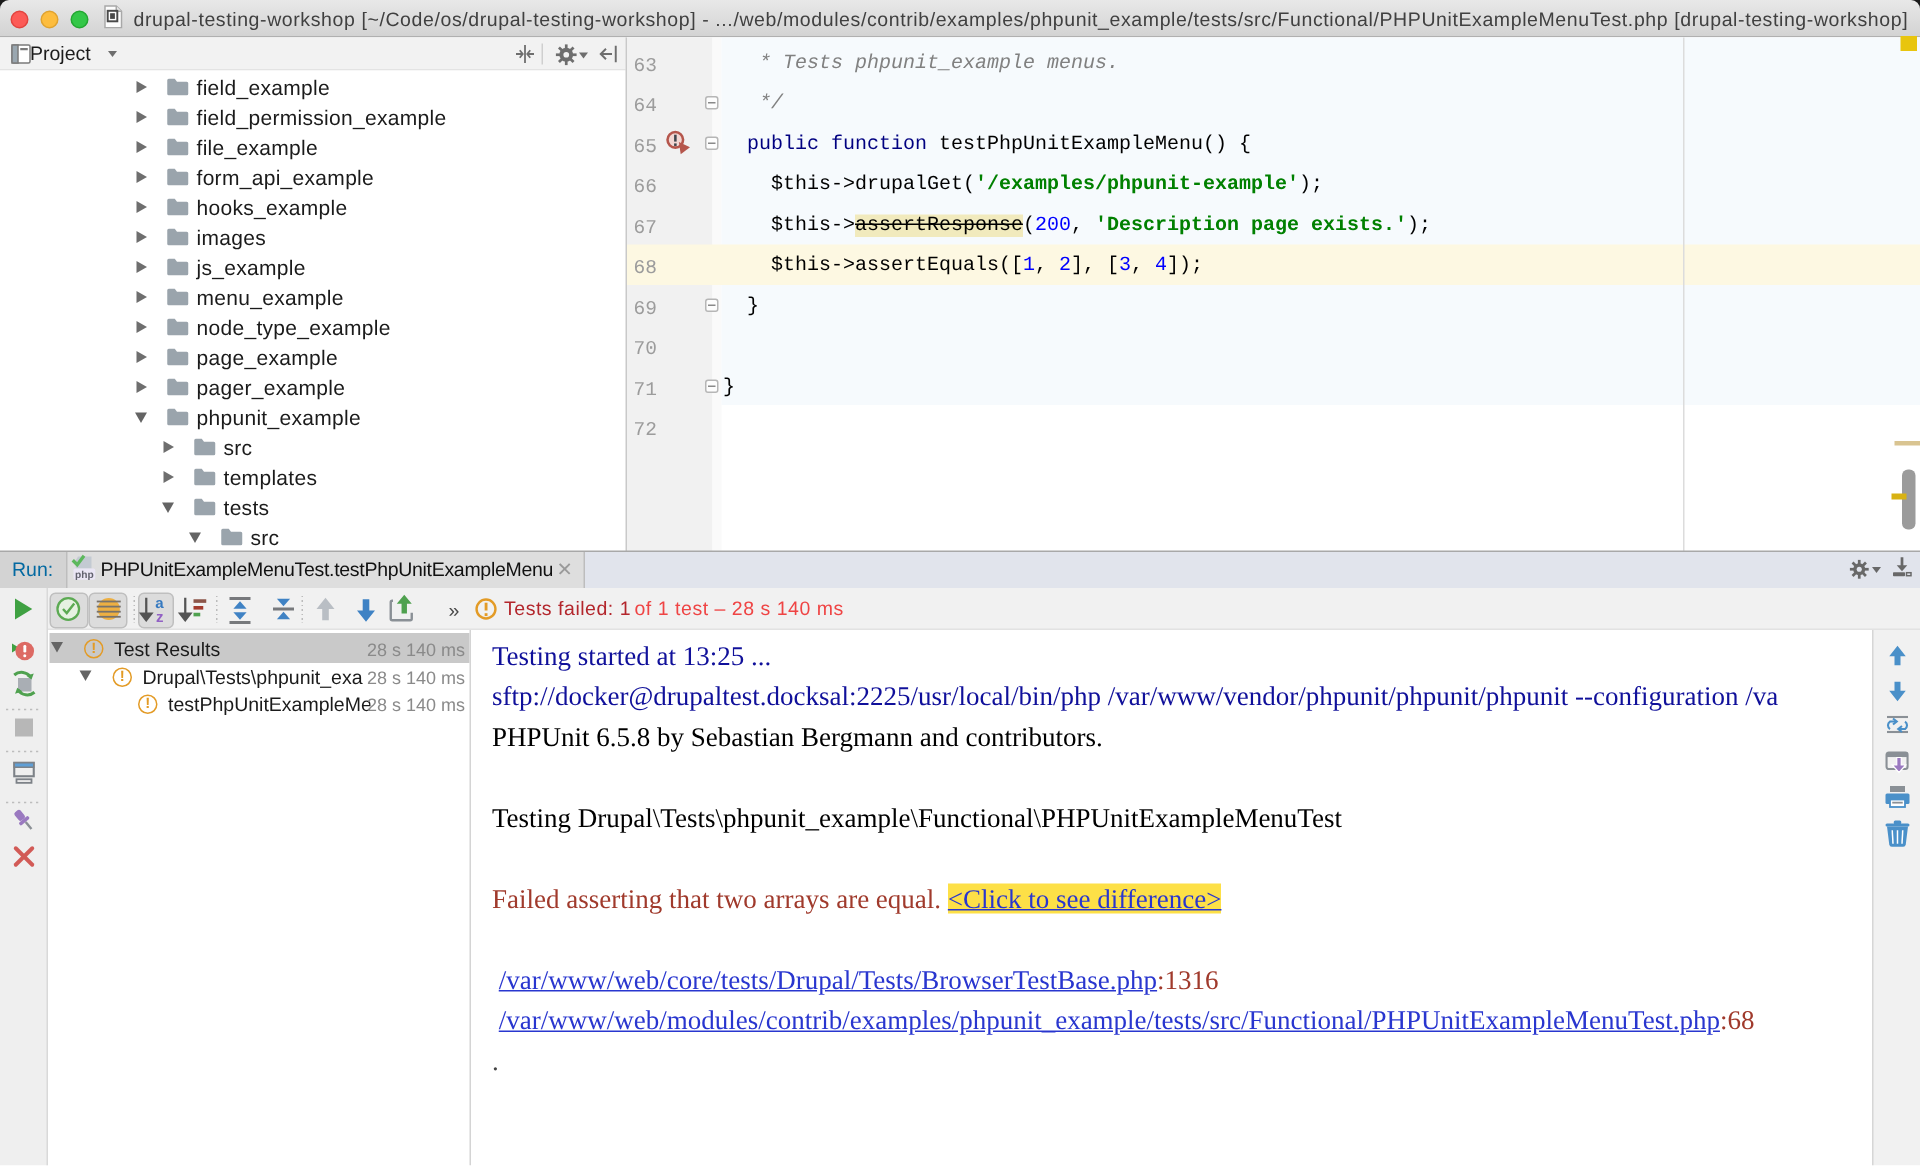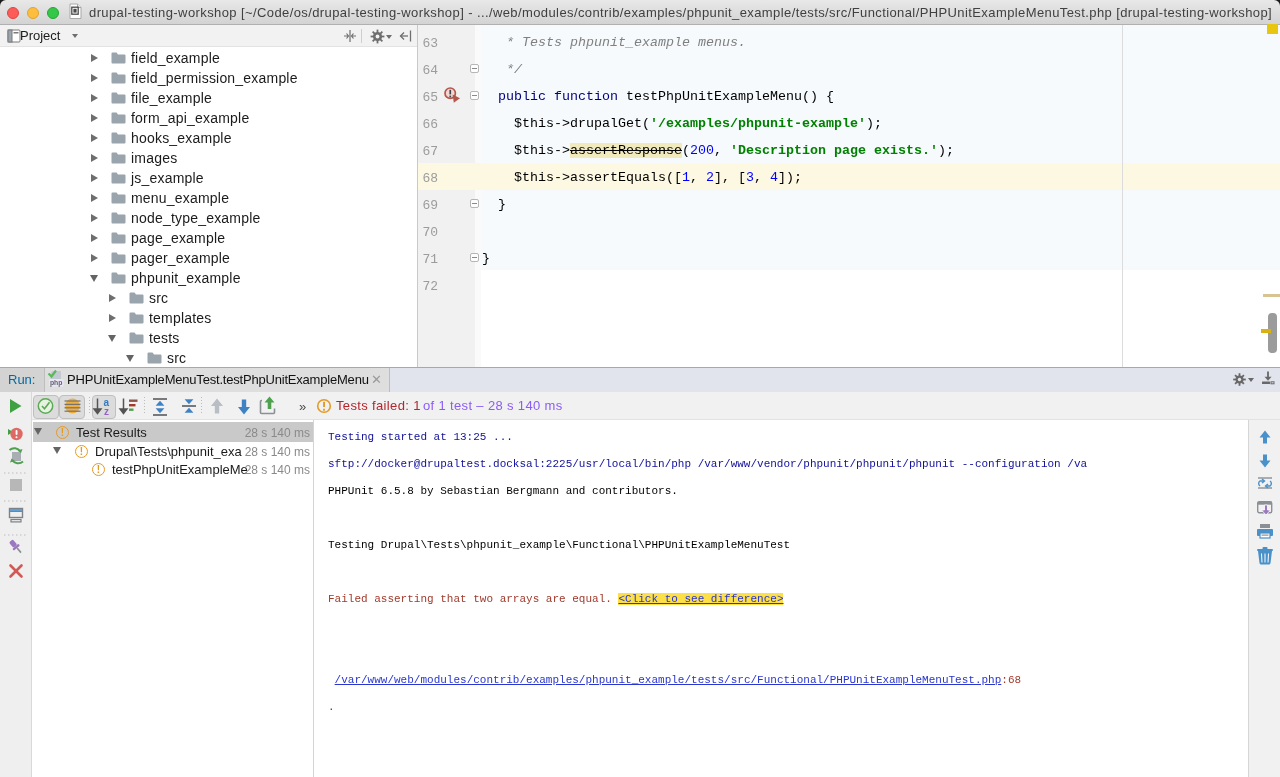--- a/index.html
+++ b/index.html
@@ -48,31 +48,31 @@
 #rtabarea{left:0;top:368px;width:390px;height:24px;background:#d3d3d3}
 #rtab{left:44px;top:368px;width:346px;height:24px;background:#dedede;border-left:1px solid #bdbdbd;border-right:1px solid #bdbdbd}
 #runlabel{left:8px;top:368px;height:24px;line-height:24px;font-size:13px;color:#0369a1}
 #rtabtext{left:67px;top:368px;height:24px;line-height:24px;font-size:13px;letter-spacing:-0.2px;color:#111;white-space:nowrap}
 #rtabx{left:371px;top:368px;height:24px;line-height:24px;font-size:13px;color:#9a9a9a}
 #rtoolbar{left:0;top:392px;width:1280px;height:28px;background:#f1f1f1;border-bottom:1px solid #e2e2e2}
 #leftcol{left:0;top:392px;width:32px;height:385px;background:#efefef;border-right:1px solid #d9d9d9}
 .tbtn{position:absolute;top:395px;height:24px;background:#dcdcdc;border:1px solid #bfbfbf;border-radius:4px}
 .vsep{position:absolute;top:397px;width:1px;height:18px;background:repeating-linear-gradient(#bbb 0 1px,transparent 1px 3px)}
 #status1{position:absolute;left:336px;top:392px;height:28px;line-height:28px;font-size:13px;letter-spacing:0.35px;color:#b3262c;white-space:nowrap}
-#status2{position:absolute;top:392px;height:28px;line-height:28px;font-size:13px;letter-spacing:0.35px;color:#8b5cf6;white-space:nowrap}
+#status2{position:absolute;top:392px;height:28px;line-height:28px;font-size:13px;letter-spacing:0.35px;color:#ef4444;white-space:nowrap}
 
 #ttree{left:32px;top:420px;width:281px;height:357px;background:#fff}
 #tsel{left:33px;top:422px;width:280px;height:20px;background:#c9c9c9}
 .ticon{position:absolute;width:13px;height:13px;border:1.5px solid #e39b26;border-radius:50%;color:#e39b26;font-size:10px;font-weight:bold;text-align:center;line-height:12px}
 .ttext{position:absolute;font-size:13px;color:#1b1b1b;white-space:nowrap;overflow:hidden}
 .tdur{position:absolute;font-size:12px;color:#8a8a8a;text-align:right;white-space:nowrap}
 #tdivider{left:313px;top:420px;width:1px;height:357px;background:#d4d4d4}
 
 #console{left:314px;top:420px;width:934px;height:357px;background:#fff;overflow:hidden}
-.con{position:absolute;left:14px;font-family:Liberation Mono, monospace;font-size:11px;line-height:27px;white-space:pre}
+.con{position:absolute;left:14px;font-family:Liberation Serif, serif;font-size:18px;line-height:27px;white-space:pre}
 .sys{color:#10109a}
 .err{color:#a03a2c}
 .lnk{color:#2936cf;text-decoration:underline}
 .lnkbg{background:#fde047}
 #contools{left:1248px;top:420px;width:32px;height:357px;background:#f1f1f1;border-left:1px solid #d6d6d6}
 </style></head>
 <body>
 <div id="stage">
 <div class="abs" id="blackstrip"></div>
 <div class="abs" id="titlebar"></div>
@@ -390,20 +390,21 @@
 <div class="ticon" style="left:92px;top:463px">!</div>
 <div class="ttext" style="left:112px;top:462px;width:135px">testPhpUnitExampleMe</div>
 <div class="tdur" style="left:230px;top:463px;width:80px">28 s 140 ms</div>
 <div class="abs" id="tdivider"></div>
 <div class="abs" id="console">
 <div class="con" style="top:3.5px"><span class="sys">Testing started at 13:25 ...</span></div>
 <div class="con" style="top:30.5px"><span class="sys">sftp://docker@drupaltest.docksal:2225/usr/local/bin/php /var/www/vendor/phpunit/phpunit/phpunit --configuration /va</span></div>
 <div class="con" style="top:57.5px">PHPUnit 6.5.8 by Sebastian Bergmann and contributors.</div>
 <div class="con" style="top:111.5px">Testing Drupal\Tests\phpunit_example\Functional\PHPUnitExampleMenuTest</div>
 <div class="con" style="top:165.5px"><span class="err">Failed asserting that two arrays are equal. </span><span class="lnk lnkbg">&lt;Click to see difference&gt;</span></div>
+<div class="con" style="top:219.5px"><span class="err"> </span><span class="lnk">/var/www/web/core/tests/Drupal/Tests/BrowserTestBase.php</span><span class="err">:1316</span></div>
 <div class="con" style="top:246.5px"><span class="err"> </span><span class="lnk">/var/www/web/modules/contrib/examples/phpunit_example/tests/src/Functional/PHPUnitExampleMenuTest.php</span><span class="err">:68</span></div>
 <div class="con" style="top:273.5px"><span style="color:#444">.</span></div>
 </div>
 <div class="abs" id="contools"></div>
 <svg class="abs" style="left:1248px;top:420px" width="32" height="160" viewBox="0 0 32 160">
 <g transform="translate(17,17)">
         <path d="M0-6.5 l-5.5 7 h3.5 v6 h4 v-6 h3.5 z" fill="#4a90c9"></path>
       </g>
 <g transform="translate(17,41) scale(1,-1)">
         <path d="M0-6.5 l-5.5 7 h3.5 v6 h4 v-6 h3.5 z" fill="#4a90c9"></path>

